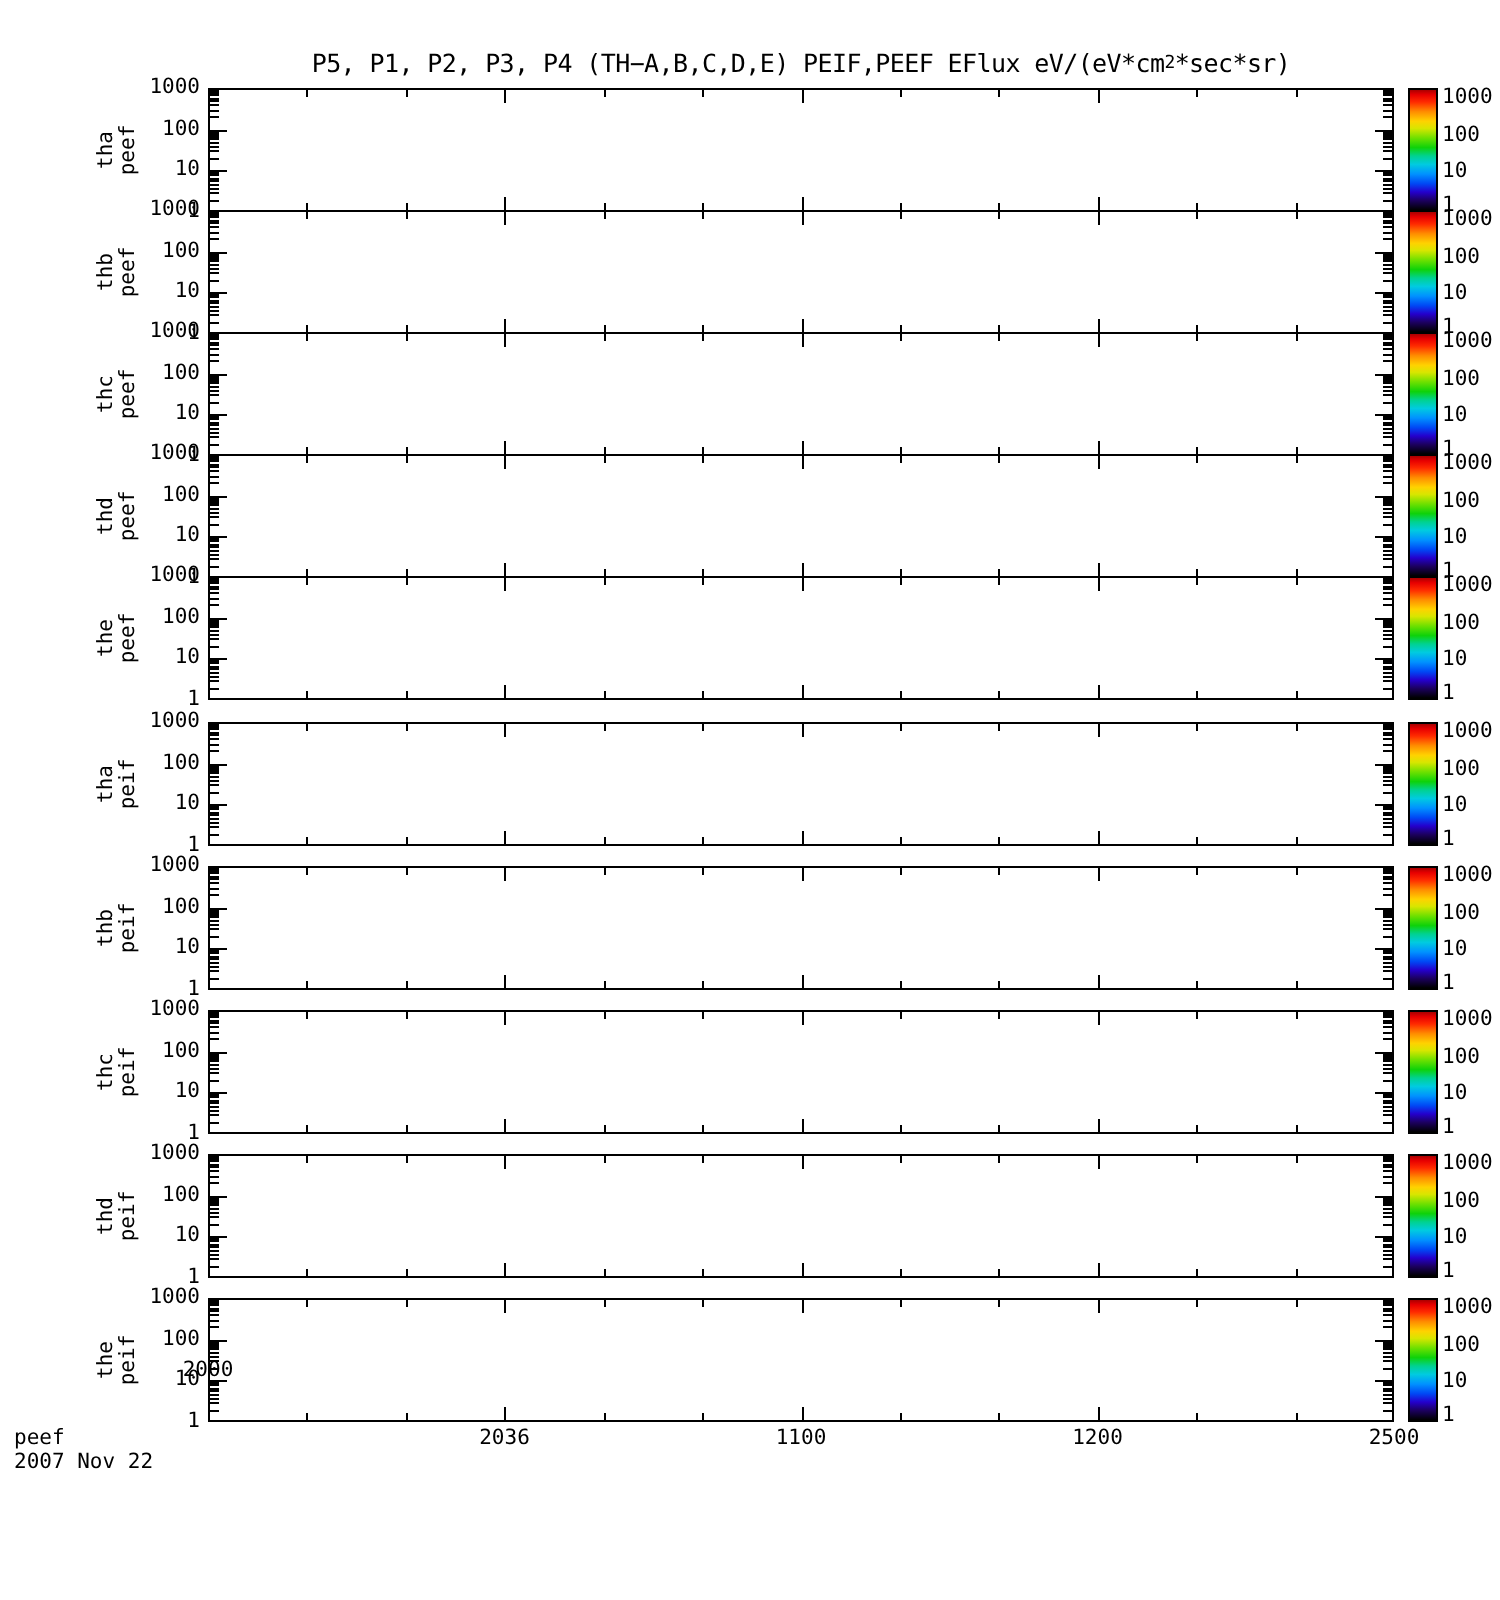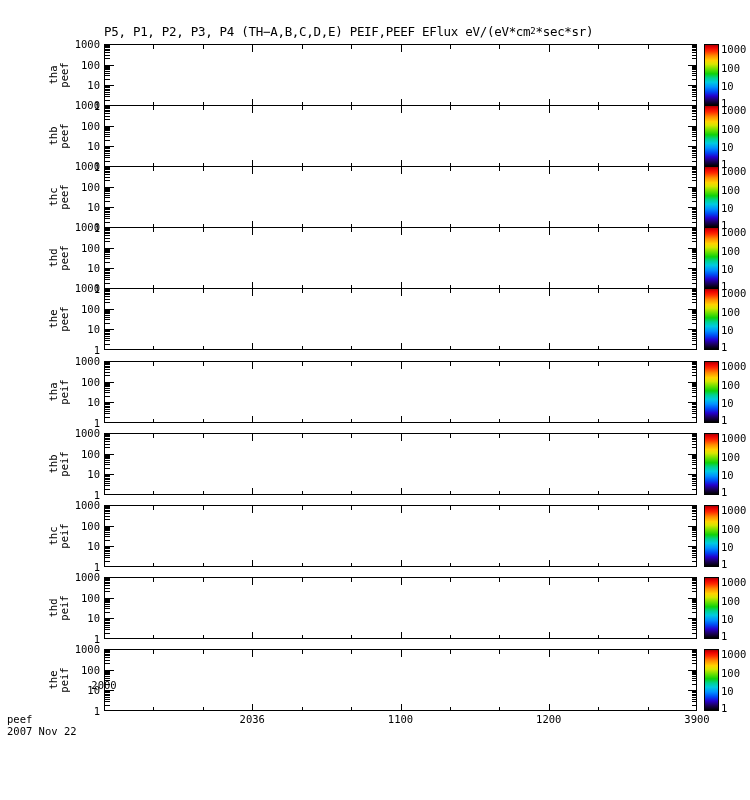--- a/index.html
+++ b/index.html
@@ -1,21 +1,21 @@
 <!DOCTYPE html>
 <html><head>
 <meta charset="utf-8">
 <style>
   html,body{margin:0;padding:0;background:#ffffff;}
   #canvas{
     position:relative;width:750px;height:800px;background:#ffffff;overflow:hidden;
     font-family:"DejaVu Sans Mono",monospace;color:#000;
   }
   .title{
-    position:absolute;left:104px;width:593px;top:24px;
+    position:absolute;left:104px;width:593px;top:24px;text-align:center;
     font-size:12.5px;white-space:nowrap;letter-spacing:-0.3px;
   }
   .title sup{font-size:9px;vertical-align:2px;}
   .panel-svg{position:absolute;}
   .ytick-label{
     position:absolute;width:60px;text-align:right;font-size:10.5px;line-height:11px;
     transform:translateY(-50%);white-space:nowrap;
   }
   .panel-label{position:absolute;width:30px;}
   .panel-label .rot{
@@ -189,17 +189,17 @@
       </div>
       <div class="colorbar" style="left: 704px; top: 649px; height: 62px; background: linear-gradient(rgb(170, 0, 0) 0%, rgb(232, 0, 0) 4%, rgb(255, 42, 0) 10%, rgb(255, 140, 0) 18%, rgb(255, 210, 0) 26%, rgb(216, 230, 0) 32%, rgb(110, 224, 0) 40%, rgb(14, 210, 10) 48%, rgb(0, 210, 145) 55%, rgb(0, 203, 224) 62%, rgb(0, 146, 255) 70%, rgb(0, 72, 245) 78%, rgb(36, 0, 205) 85%, rgb(28, 0, 96) 92%, rgb(0, 0, 0) 100%);"></div>
       <div class="cbar-label" style="top: 653.96px;">1000</div>
       <div class="cbar-label" style="top: 672.56px;">100</div>
       <div class="cbar-label" style="top: 691.16px;">10</div>
       <div class="cbar-label" style="top: 707.9px;">1</div>
       <div class="xtick-label" style="left: 104px; top: 680px;">2000</div>
       <div class="xtick-label" style="left: 252.25px; top: 714px;">2036</div>
       <div class="xtick-label" style="left: 400.5px; top: 714px;">1100</div>
       <div class="xtick-label" style="left: 548.75px; top: 714px;">1200</div>
-      <div class="xtick-label" style="left: 697px; top: 714px;">3900</div>
+      <div class="xtick-label" style="left: 697px; top: 714px;">2500</div>
       <div class="corner-label" style="left: 7px; top: 713px;">peef</div>
       <div class="corner-label" style="left: 7px; top: 725px;">2007 Nov 22</div>
     </div>
 </div>
 
 </body></html>

